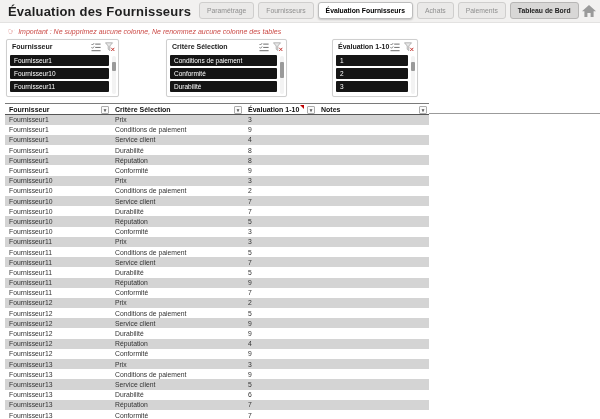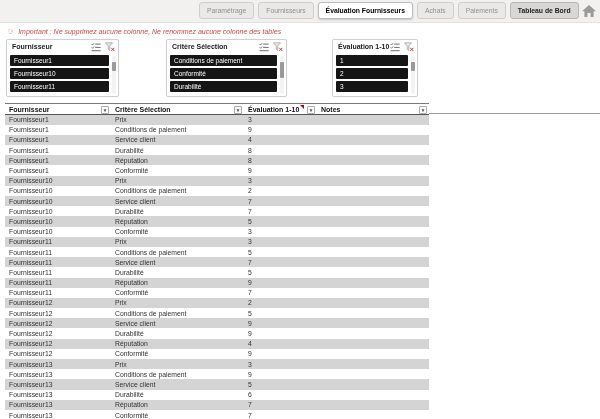--- a/index.html
+++ b/index.html
@@ -65,20 +65,21 @@
   .comment-mark { position:absolute; right:13px; top:1px; width:0; height:0;
     border-left:4px solid transparent; border-top:4px solid #c00000; }
   table.data td { height:10.2px; font-size:6.8px; color:#333; padding:0 2px 0 4px;
     white-space:nowrap; overflow:hidden; }
   table.data tr.odd td { background:#d4d4d4; }
 </style>
 </head>
 <body>
 
 <div class="topbar">
+  <div class="app-title">Évaluation des Fournisseurs</div>
   <div class="tabs">
       <div class="tab inactive">Paramétrage</div>
       <div class="tab inactive">Fournisseurs</div>
       <div class="tab active">Évaluation Fournisseurs</div>
       <div class="tab inactive">Achats</div>
       <div class="tab inactive">Paiements</div>
       <div class="tab emphasized">Tableau de Bord</div>
     </div>
   <svg class="home" viewBox="0 0 16 16">
     <path d="M8 2 L15 8.2 H12.6 V14 H9.6 V10 H6.4 V14 H3.4 V8.2 H1 Z" fill="#9a9a9a"></path>

